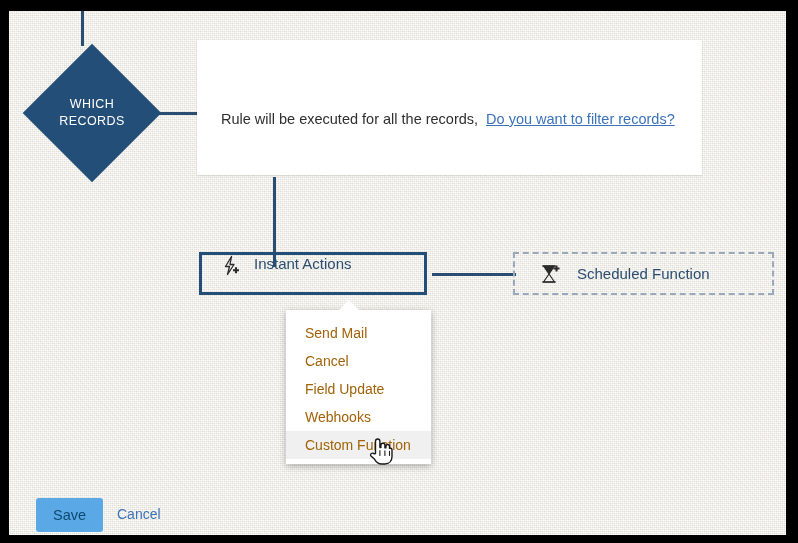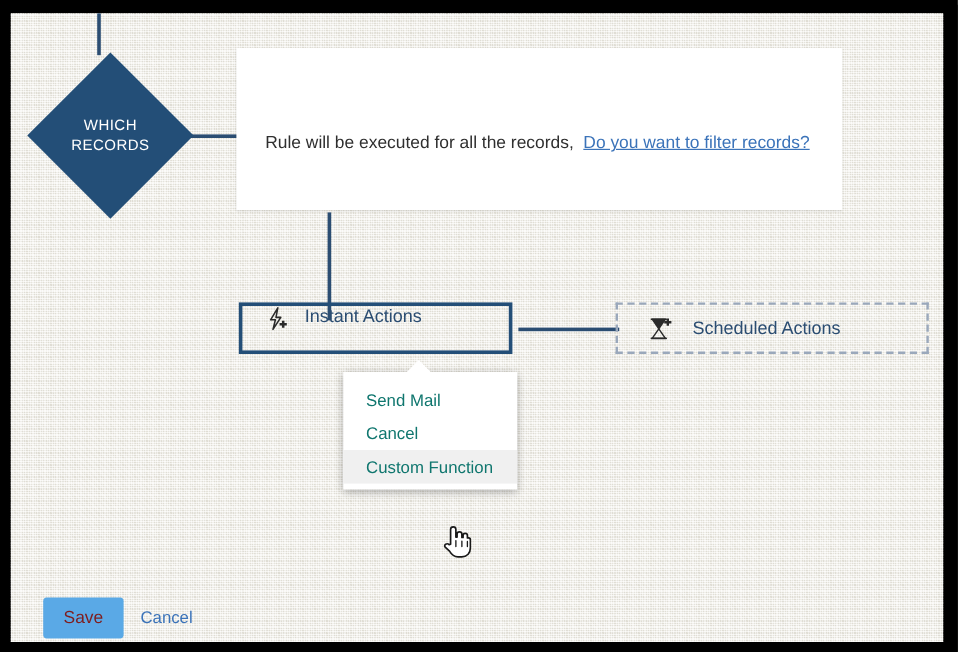--- a/index.html
+++ b/index.html
@@ -175,21 +175,21 @@
     left: 52px;
     top: -10px;
     width: 0; height: 0;
     border-left: 11px solid transparent;
     border-right: 11px solid transparent;
     border-bottom: 11px solid #ffffff;
   }
   .menu-item {
     padding: 6px 0 6px 19px;
     font-size: 14px;
-    color: #0f766e;
+    color: #a16207;
     cursor: pointer;
     white-space: nowrap;
   }
   .menu-item.hovered {
     background: #f0f0f0;
   }
 
   
   #cursor-pointer {
     position: absolute;
@@ -200,21 +200,21 @@
   }
 
   
   #save-button {
     position: absolute;
     left: 27px;
     top: 487px;
     width: 67px;
     height: 34px;
     background: #5aa9e6;
-    color: #7f1d1d;
+    color: #0c4a6e;
     border: none;
     border-radius: 3px;
     font-size: 14.5px;
     font-family: "Liberation Sans", sans-serif;
     cursor: pointer;
   }
   #cancel-button {
     position: absolute;
     left: 108px;
     top: 495px;
@@ -264,27 +264,29 @@
 
     <div id="scheduled-actions">
       <span class="action-icon">
         <svg width="20" height="22" viewBox="0 0 20 22">
           <path d="M3.5 3 L14.5 3 L9 11 Z" fill="#2b2b2b" stroke="#2b2b2b" stroke-width="1.2" stroke-linejoin="round"></path>
           <path d="M3.5 19 L14.5 19 L9 11 Z" fill="none" stroke="#2b2b2b" stroke-width="1.2" stroke-linejoin="round"></path>
           <path d="M2.8 3 L15.2 3 M2.8 19 L15.2 19" stroke="#2b2b2b" stroke-width="1.3" stroke-linecap="round"></path>
           <path d="M16.5 2.5 L16.5 8.5 M13.5 5.5 L19.5 5.5" stroke="#2b2b2b" stroke-width="2" stroke-linecap="butt"></path>
         </svg>
       </span>
-      <span class="action-label">Scheduled Actions</span>
+      <span class="action-label">Scheduled Function</span>
     </div>
 
     <div id="actions-menu">
       <div id="menu-arrow"></div>
       <div class="menu-item">Send Mail</div>
       <div class="menu-item">Cancel</div>
+      <div class="menu-item">Field Update</div>
+      <div class="menu-item">Webhooks</div>
       <div class="menu-item hovered">Custom Function</div>
     </div>
 
     <div id="cursor-pointer">
       <svg width="26" height="30" viewBox="0 0 26 30">
         <path d="M8.5 17.5 L8.5 5.2 C8.5 3.9 9.5 3.0 10.7 3.0 C11.9 3.0 12.9 3.9 12.9 5.2
                  L12.9 11.6 L13.9 11.6 L13.9 9.2 C13.9 8.1 14.8 7.3 15.9 7.3
                  C17.0 7.3 17.9 8.1 17.9 9.2 L17.9 11.9 L18.9 11.9 L18.9 10.3
                  C18.9 9.3 19.7 8.5 20.7 8.5 C21.7 8.5 22.5 9.3 22.5 10.3
                  L22.5 12.3 L23.4 12.3 C24.3 12.3 25.0 13.0 25.0 13.9

